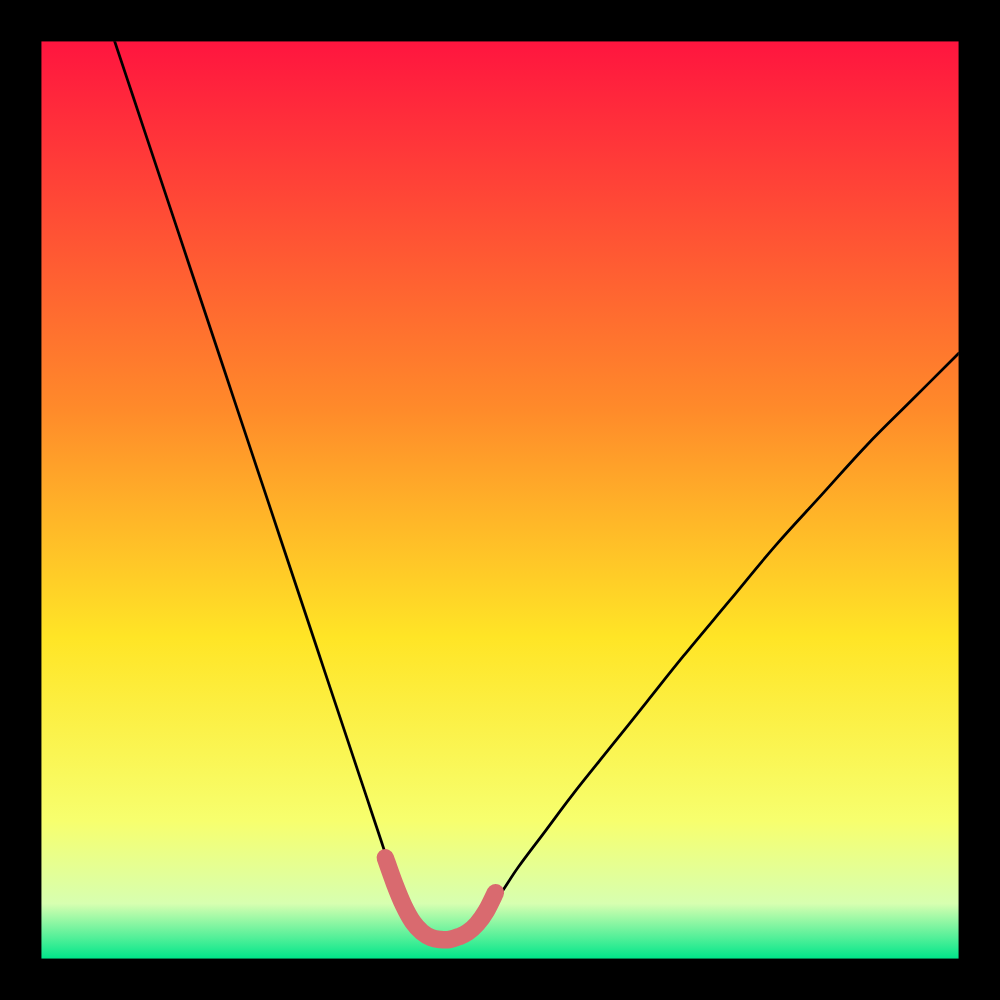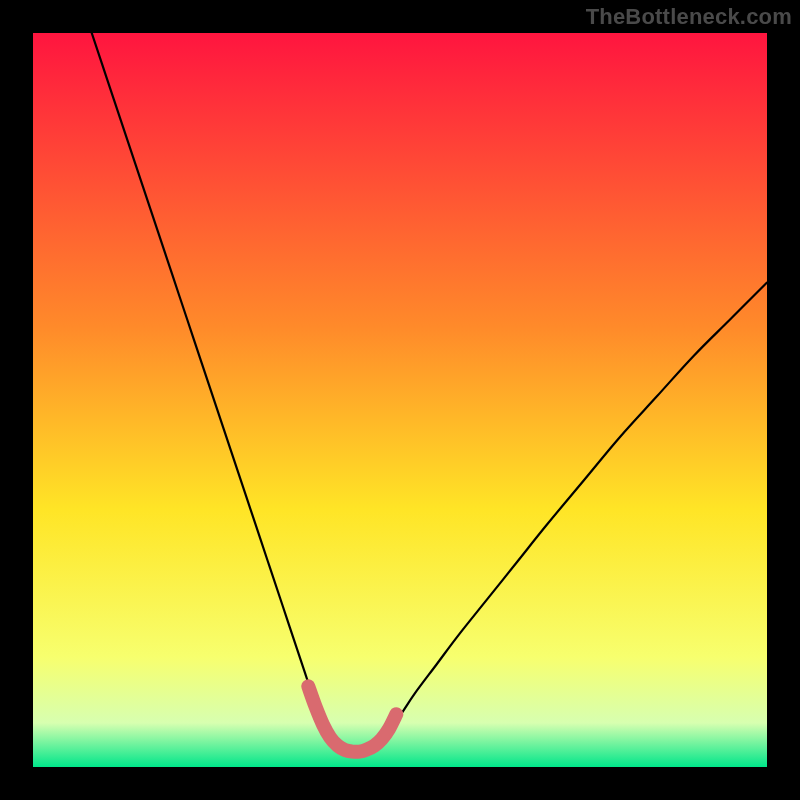--- a/index.html
+++ b/index.html
@@ -33,21 +33,20 @@
     color: #4a4a4a;
     font-size: 22px;
     font-weight: 600;
     letter-spacing: 0.2px;
   }
 </style>
 </head>
 <body>
 
 <div class="frame">
-  <div class="watermark">TheBottleneck.com</div>
 
   <svg class="plot" viewBox="0 0 734 734" preserveAspectRatio="none">
     <defs>
       <linearGradient id="bg" x1="0" y1="0" x2="0" y2="1">
         <stop id="g0" offset="0%" stop-color="#ff153f"></stop>
         <stop id="g1" offset="40%" stop-color="#ff8a2a"></stop>
         <stop id="g2" offset="65%" stop-color="#ffe526"></stop>
         <stop id="g3" offset="85%" stop-color="#f7ff6e"></stop>
         <stop id="g4" offset="94%" stop-color="#d7ffb0"></stop>
         <stop id="g5" offset="100%" stop-color="#00e68a"></stop>

